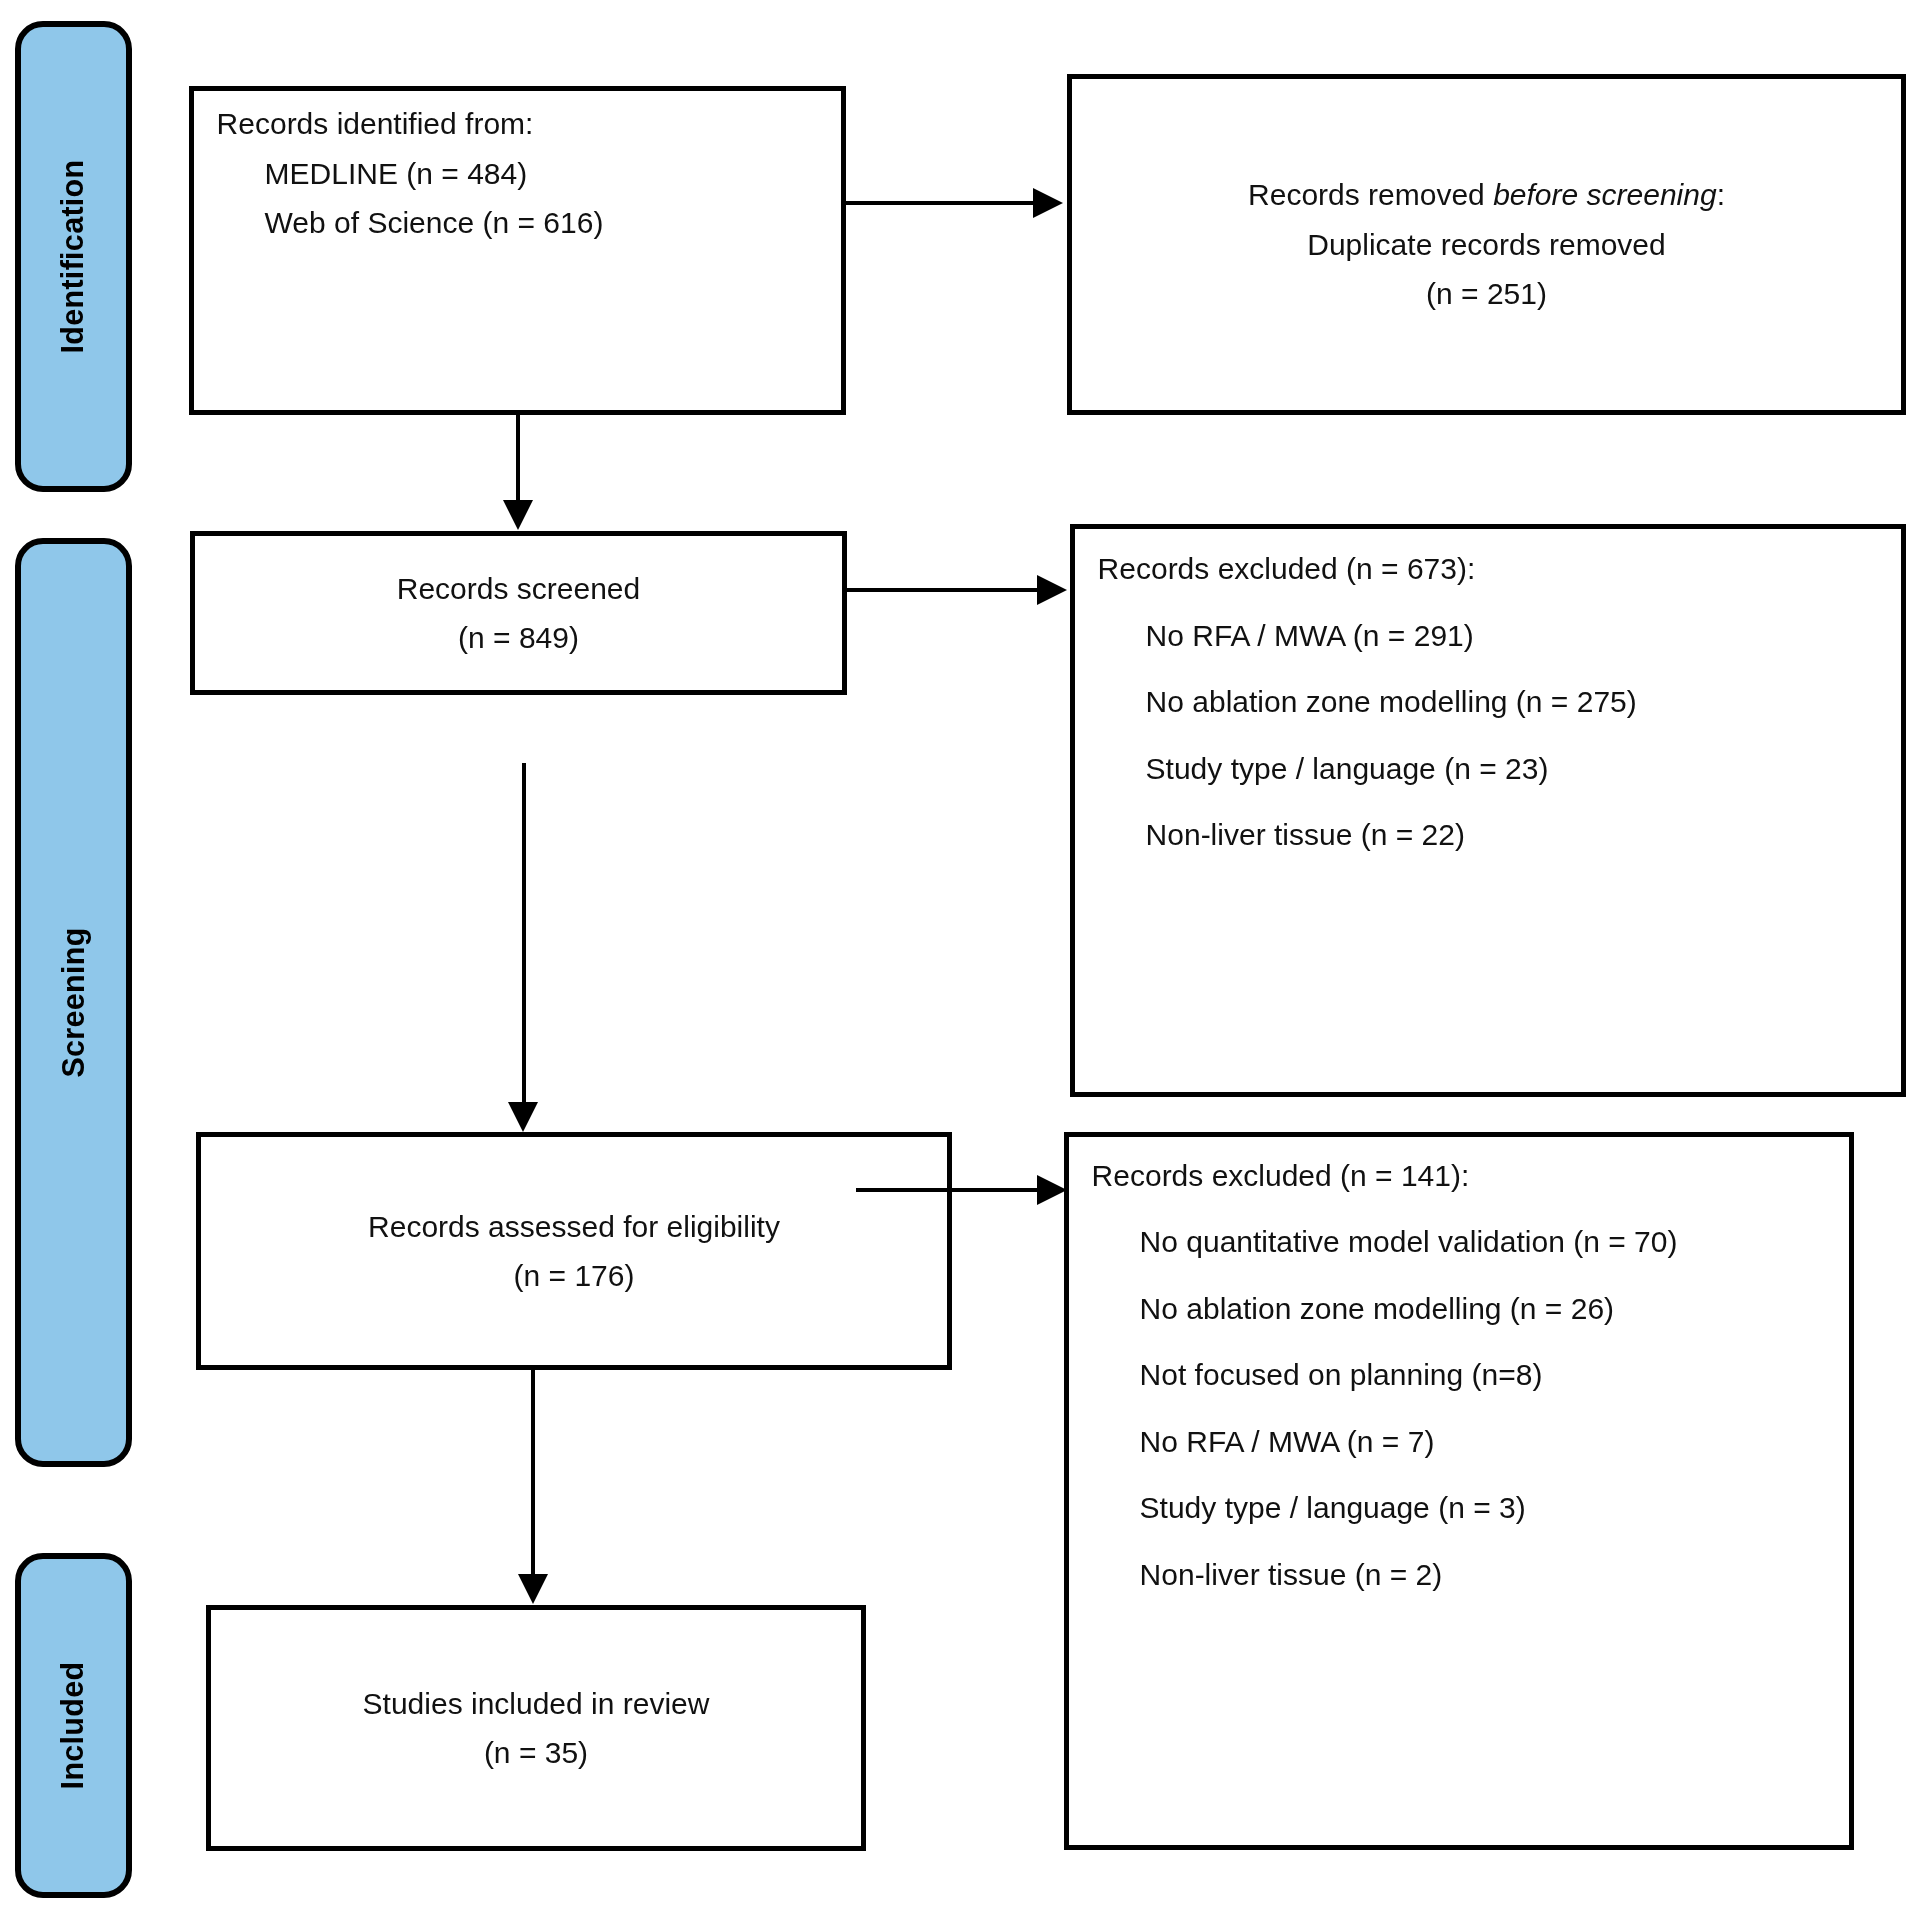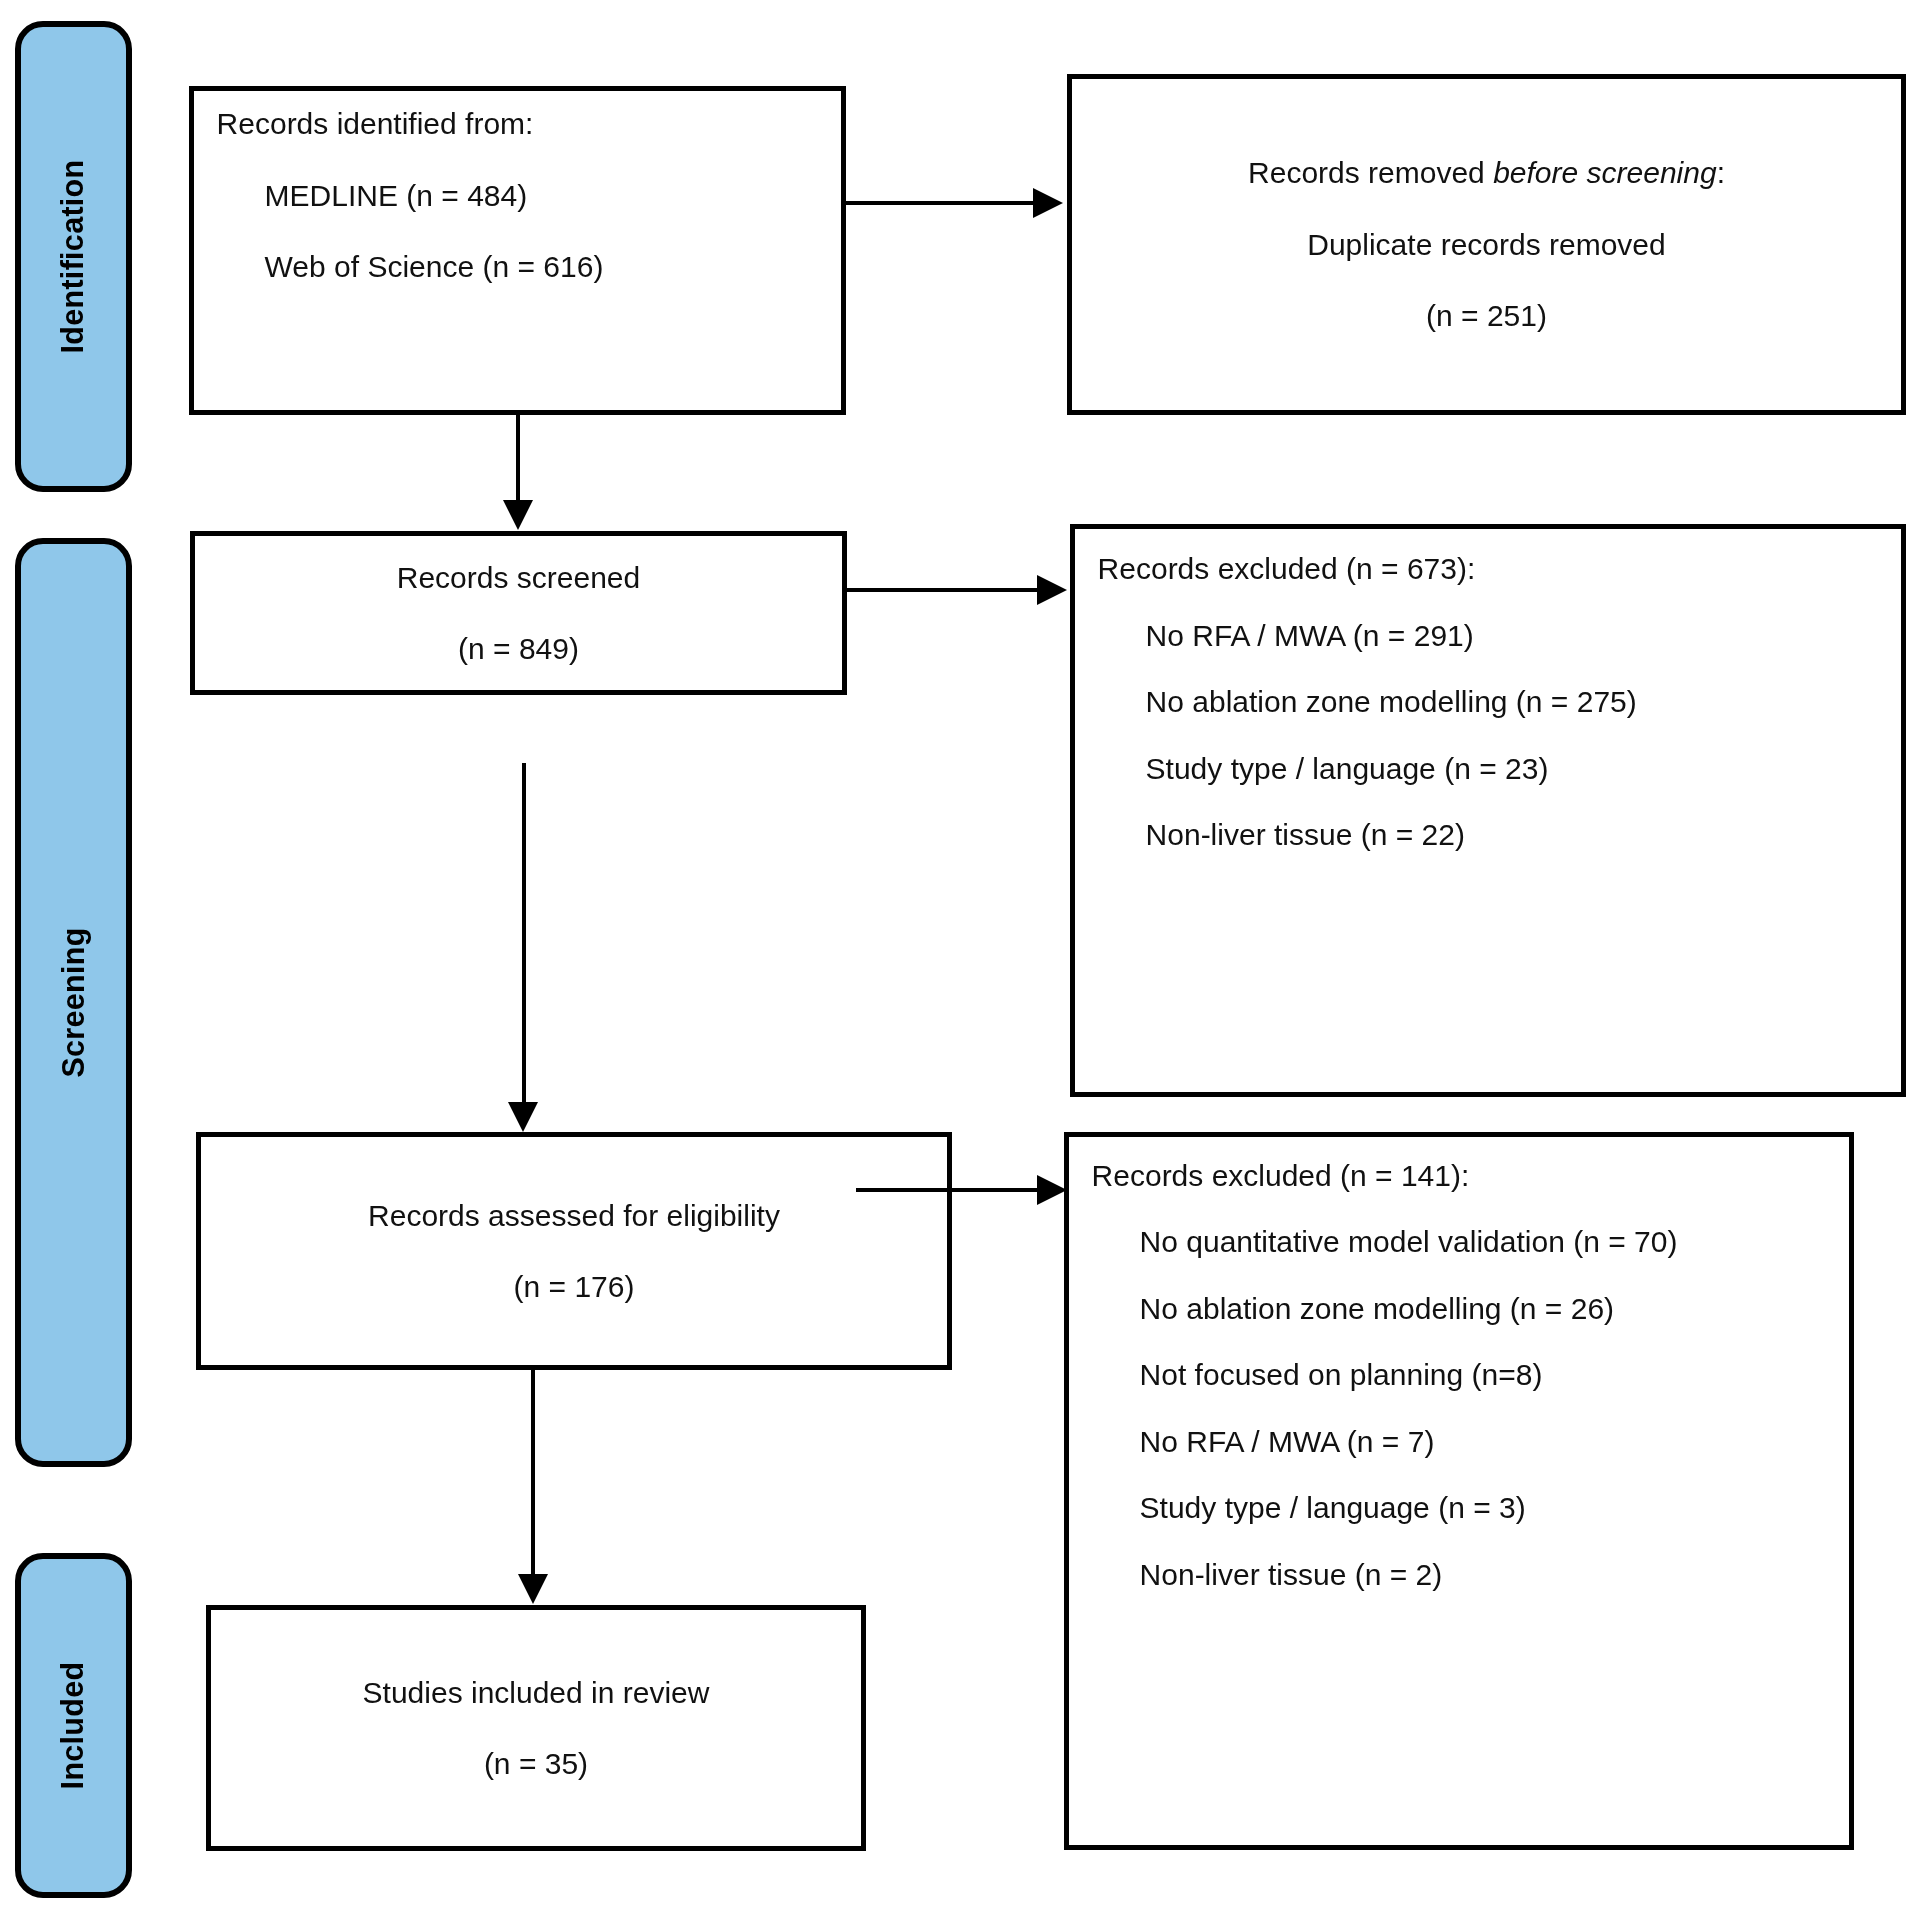--- a/index.html
+++ b/index.html
@@ -59,21 +59,21 @@
     align-items: flex-start;
   }
 
   .line {
     font-size: 30px;
     line-height: 1.05;
     color: #111111;
     white-space: nowrap;
   }
   .line.spaced {
-    margin-top: 40px;
+    margin-top: 18px;
   }
   .line.head {
     margin-top: 0;
   }
   .line.indent {
     padding-left: 48px;
   }
   .line.list-item {
     margin-top: 35px;
   }

